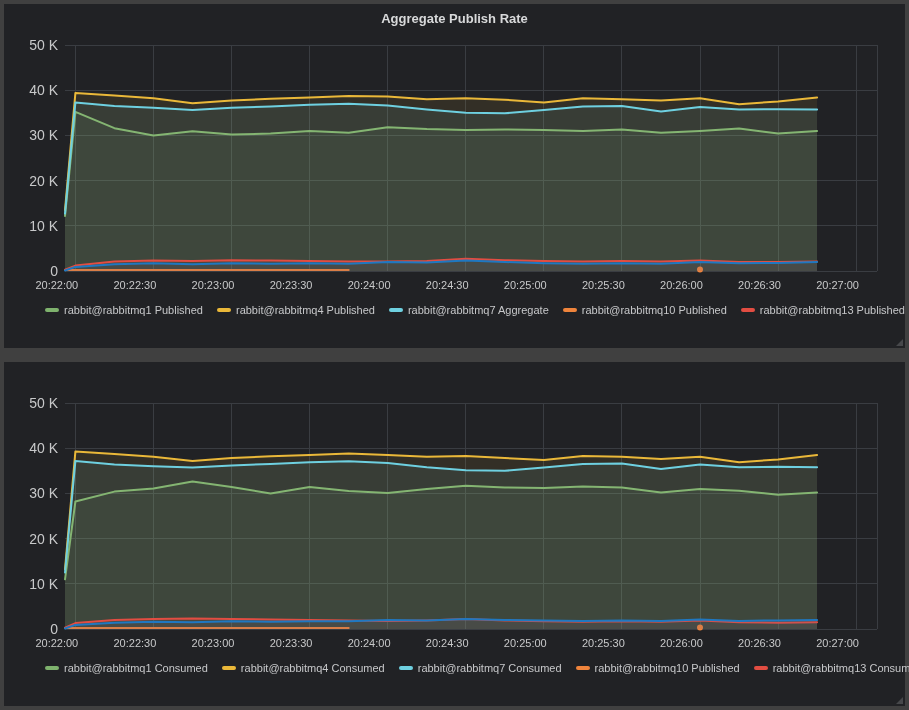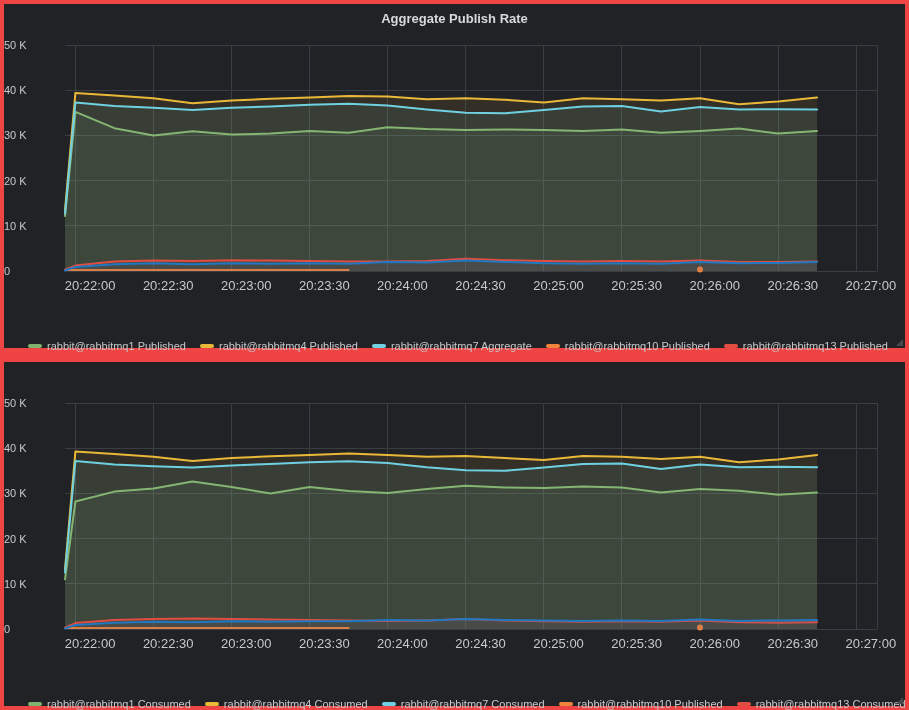--- a/index.html
+++ b/index.html
@@ -1,25 +1,25 @@
 <!DOCTYPE html>
 <html><head>
 <meta charset="utf-8">
 <style>
   html,body{margin:0;padding:0;background:#161719;}
-  .page{position:relative;width:909px;height:710px;background:#ef4444;overflow:hidden;
+  .page{position:relative;width:909px;height:710px;background:#404040;overflow:hidden;
         font-family:"Liberation Sans",sans-serif;}
   .panel{position:absolute;left:4px;width:901px;height:344px;background:#212225;}
   .panel-title{position:absolute;top:7px;left:0;right:0;text-align:center;
         font-size:13px;font-weight:bold;color:#d8d9da;cursor:pointer;}
   .y-axis,.x-axis{position:absolute;left:0;top:0;}
-  .ylabel{position:absolute;width:54px;text-align:left;font-size:11px;color:#c8c9ca;line-height:13px;}
-  .xlabel{position:absolute;width:80px;text-align:right;font-size:13px;color:#c8c9ca;line-height:13px;}
+  .ylabel{position:absolute;width:54px;text-align:right;font-size:14px;color:#c8c9ca;line-height:13px;}
+  .xlabel{position:absolute;width:80px;text-align:left;font-size:11px;color:#c8c9ca;line-height:13px;}
   svg.chart{position:absolute;left:61px;top:41px;overflow:visible;display:block;}
-  .legend{position:absolute;left:24px;right:6px;top:300px;margin-top:36px;}
+  .legend{position:absolute;left:41px;right:6px;top:300px;}
   .legend-row{display:flex;flex-wrap:nowrap;column-gap:14px;align-items:center;margin-bottom:7px;}
   .legend-item{display:flex;align-items:center;white-space:nowrap;cursor:pointer;}
   .swatch{width:14px;height:4px;border-radius:2px;margin-right:5px;flex:0 0 auto;}
   .legend-label{font-size:11px;color:#c7c8ca;}
   .grip{position:absolute;right:2px;bottom:2px;width:0;height:0;
         border-left:7px solid transparent;border-bottom:7px solid #47484b;cursor:nwse-resize;}
 </style>
 </head>
 <body>
 

